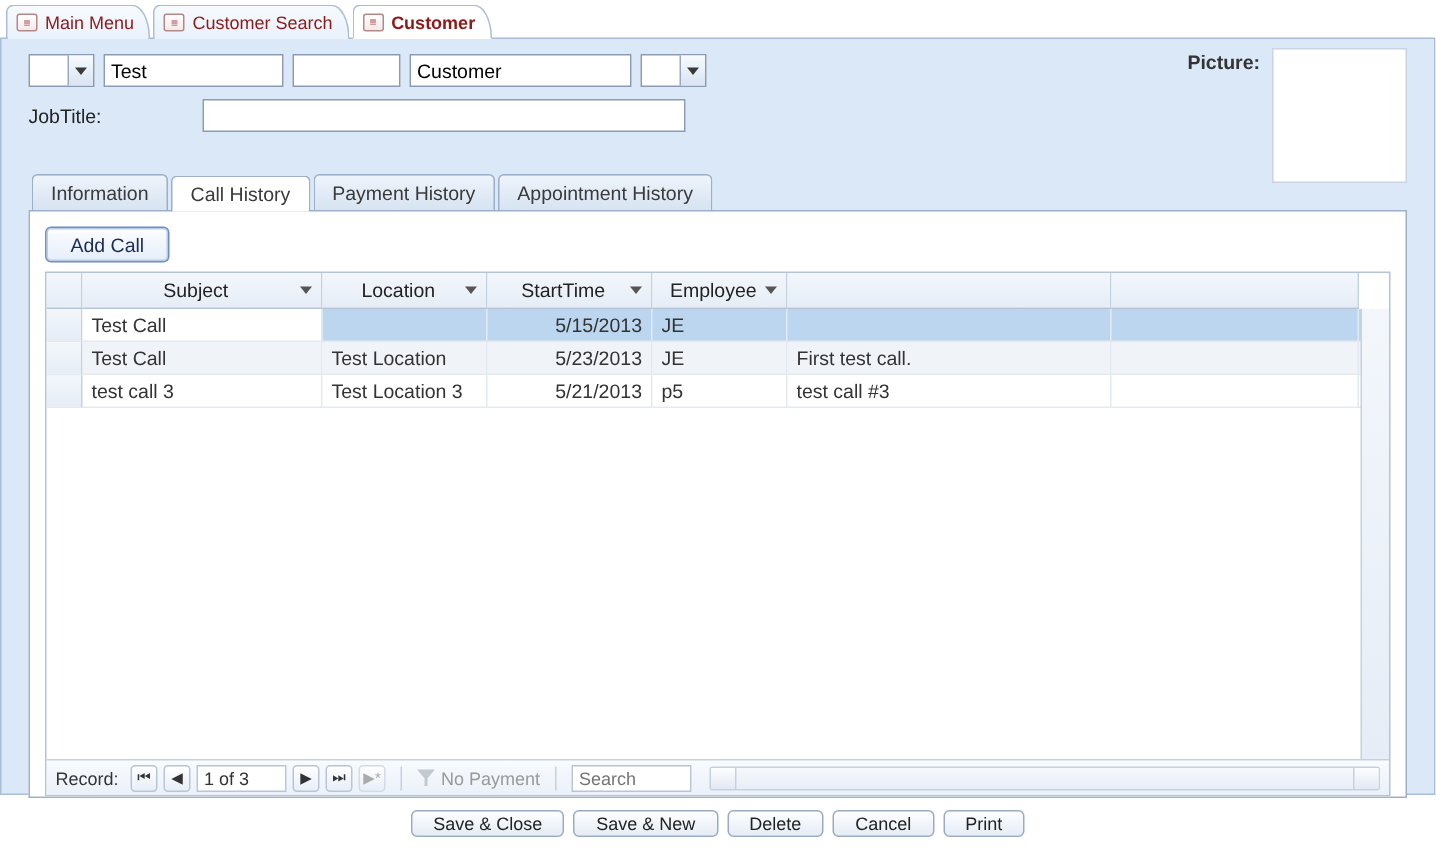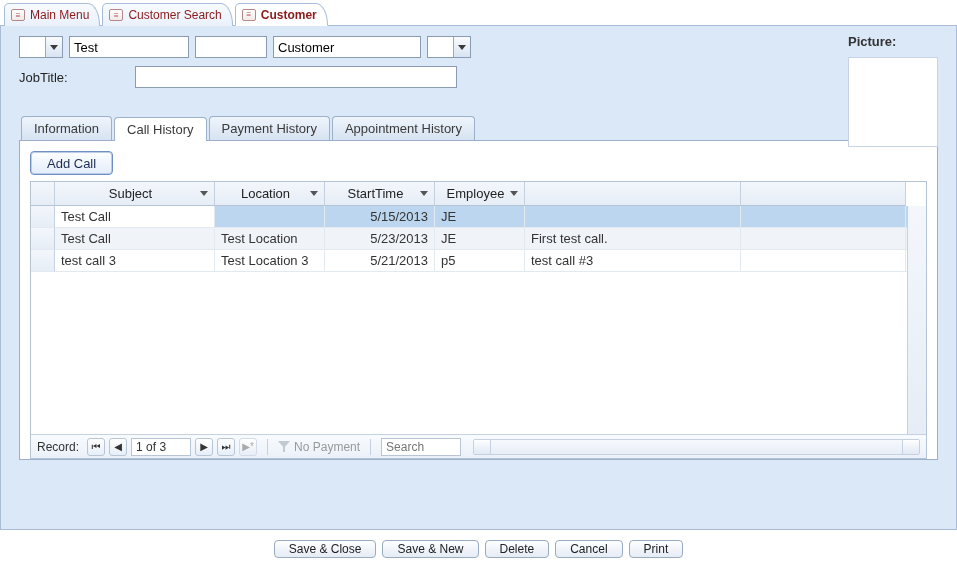--- a/index.html
+++ b/index.html
@@ -98,21 +98,20 @@
   }
   .label { font-size: 13px; color: #222; }
 
   .picture-wrap {
     position: absolute;
     right: 18px;
     top: 6px;
     display: flex;
     align-items: flex-start;
     gap: 8px;
-    flex-direction: column;
   }
   .picture-wrap .plabel { font-weight: 600; margin-top: 2px; }
   .picture-box {
     width: 90px; height: 90px;
     background: #fff;
     border: 1px solid #c8d4e6;
   }
 
   
   .tabctrl {
@@ -134,21 +133,21 @@
     cursor: pointer;
   }
   .tabstrip .itab.active {
     background: #fff;
     position: relative;
     top: 1px;
   }
   .tabpage {
     border: 1px solid #9cb0c9;
     background: #fff;
-    height: 320px;
+    height: 392px;
     padding: 10px 10px 0 10px;
     display: flex;
     flex-direction: column;
   }
 
   .add-btn {
     display: inline-flex;
     align-items: center;
     justify-content: center;
     height: 24px;

